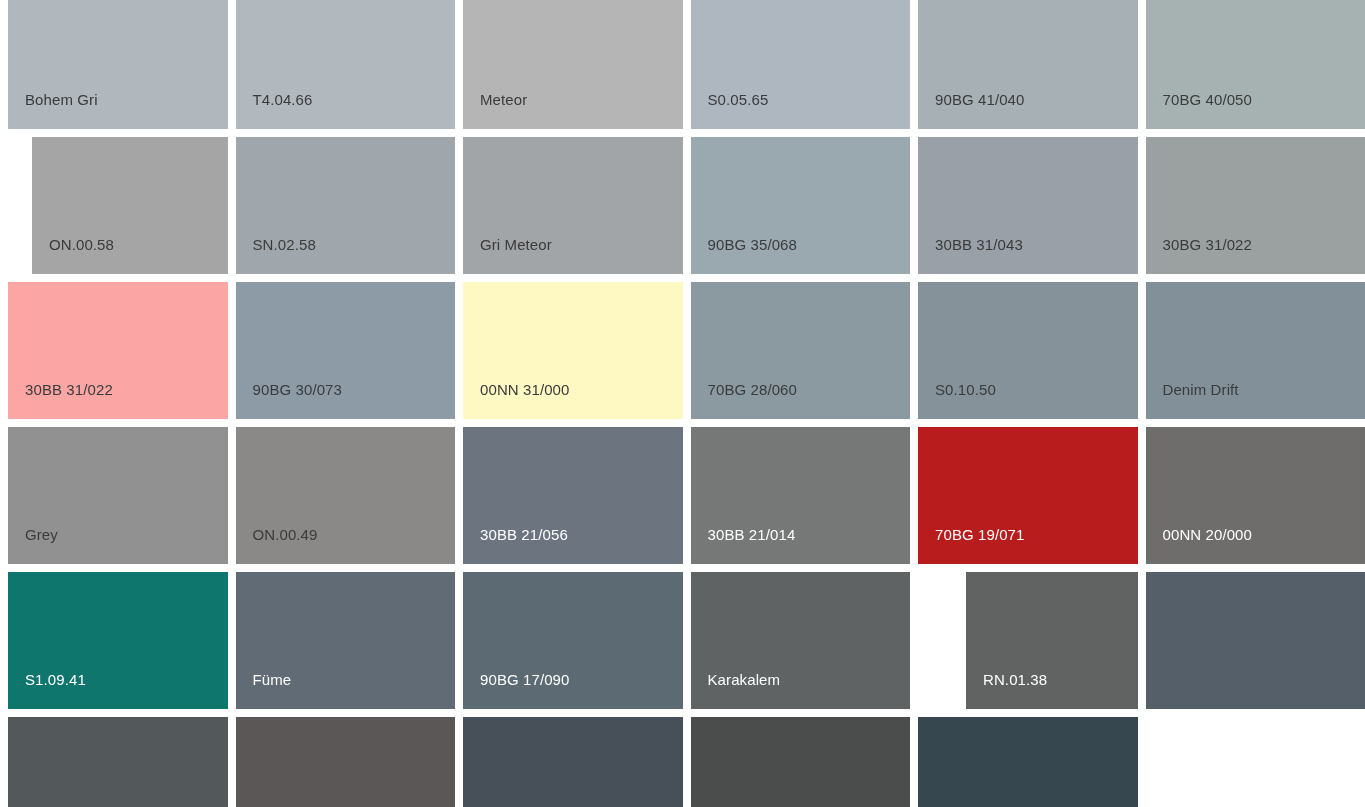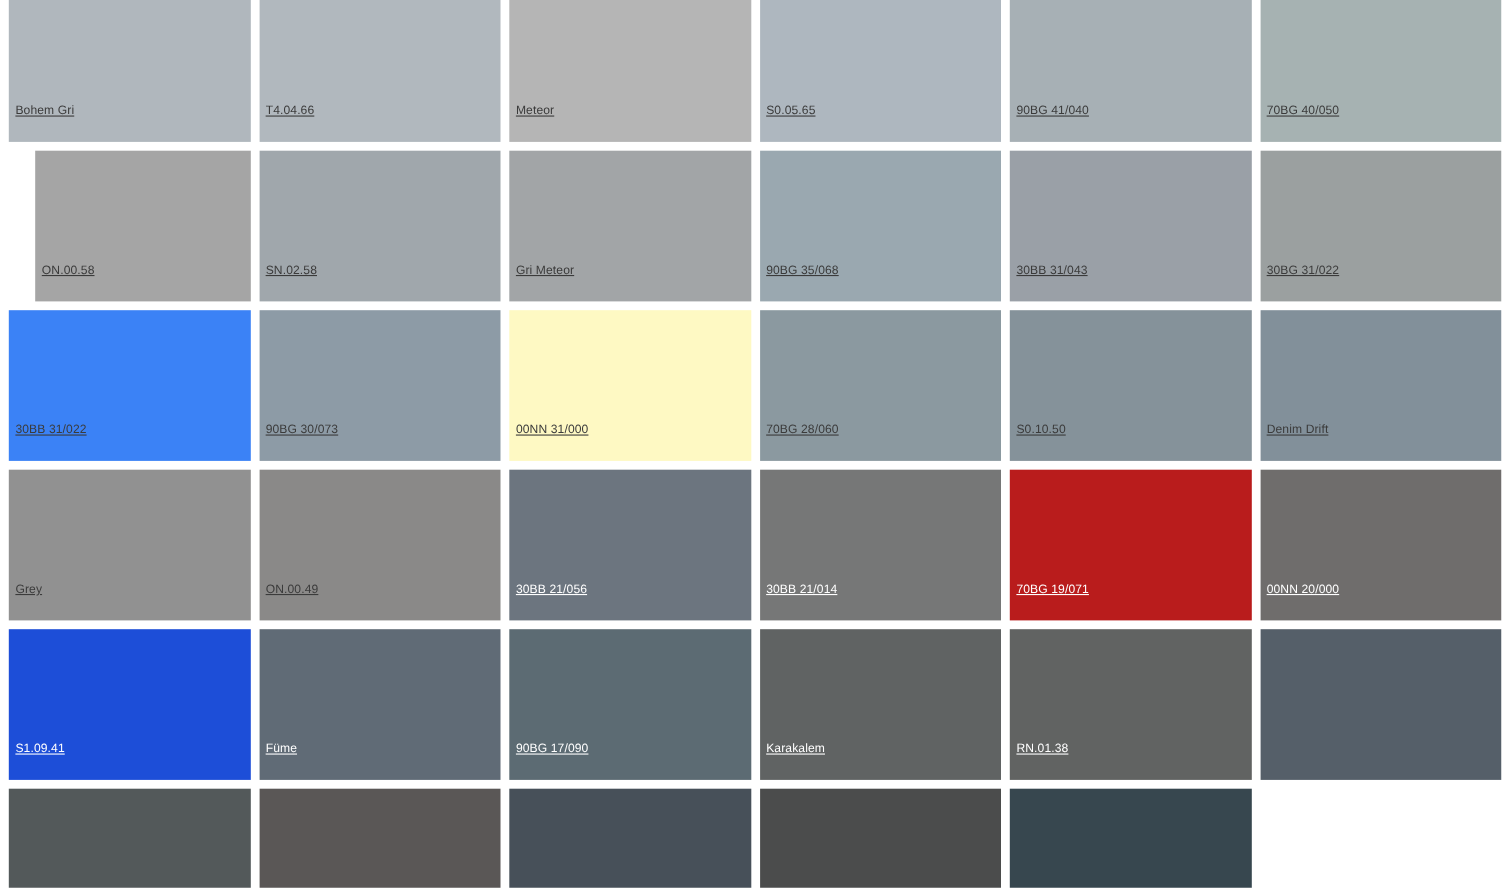--- a/index.html
+++ b/index.html
@@ -30,28 +30,27 @@
 
   .swatch {
     position: relative;
     box-sizing: border-box;
     overflow: hidden;
     min-width: 0;
   }
 
   .swatch-label {
     position: absolute;
-    left: 6px;
+    left: 17px;
     bottom: 22px;
-    font-size: 11px;
+    font-size: 15px;
     line-height: 1;
     letter-spacing: 0.1px;
     white-space: nowrap;
     user-select: none;
-    text-decoration: underline;
   }
 
   .swatch.dark-text .swatch-label { color: #3b3b3b; }
   .swatch.light-text .swatch-label { color: #ffffff; }
 </style>
 </head>
 <body style="background: rgb(255, 255, 255);">
 
 <div id="palette-grid" style="gap: 8px; padding-left: 8px; margin-top: -8px; grid-template-columns: repeat(6, 1fr);">
     <div class="swatch dark-text" style="background: rgb(176, 183, 189);">
@@ -83,21 +82,21 @@
     </div>
     <div class="swatch dark-text" style="background: rgb(154, 168, 176);">
       <span class="swatch-label">90BG 35/068</span>
     </div>
     <div class="swatch dark-text" style="background: rgb(154, 160, 167);">
       <span class="swatch-label">30BB 31/043</span>
     </div>
     <div class="swatch dark-text" style="background: rgb(155, 160, 160);">
       <span class="swatch-label">30BG 31/022</span>
     </div>
-    <div class="swatch dark-text" style="background: #3b82f6;">
+    <div class="swatch dark-text" style="background: #fca5a5;">
       <span class="swatch-label">30BB 31/022</span>
     </div>
     <div class="swatch dark-text" style="background: rgb(141, 155, 166);">
       <span class="swatch-label">90BG 30/073</span>
     </div>
     <div class="swatch dark-text" style="background: #fef9c3;">
       <span class="swatch-label">00NN 31/000</span>
     </div>
     <div class="swatch dark-text" style="background: rgb(139, 153, 160);">
       <span class="swatch-label">70BG 28/060</span>
@@ -119,33 +118,33 @@
     </div>
     <div class="swatch light-text" style="background: rgb(118, 119, 119);">
       <span class="swatch-label">30BB 21/014</span>
     </div>
     <div class="swatch light-text" style="background: #b91c1c; text-align: center;">
       <span class="swatch-label">70BG 19/071</span>
     </div>
     <div class="swatch light-text" style="background: rgb(111, 109, 108);">
       <span class="swatch-label">00NN 20/000</span>
     </div>
-    <div class="swatch light-text" style="background: #1d4ed8;">
+    <div class="swatch light-text" style="background: #0f766e;">
       <span class="swatch-label">S1.09.41</span>
     </div>
     <div class="swatch light-text" style="background: rgb(96, 107, 118);">
       <span class="swatch-label">Füme</span>
     </div>
     <div class="swatch light-text" style="background: rgb(92, 107, 115);">
       <span class="swatch-label">90BG 17/090</span>
     </div>
     <div class="swatch light-text" style="background: rgb(96, 99, 99);">
       <span class="swatch-label">Karakalem</span>
     </div>
-    <div class="swatch light-text" style="background: rgb(97, 99, 98);">
+    <div class="swatch light-text" style="background: rgb(97, 99, 98); margin-left: 48px;">
       <span class="swatch-label">RN.01.38</span>
     </div>
     <div class="swatch light-text" style="background: rgb(85, 95, 105);"></div>
     <div class="swatch light-text" style="background: rgb(83, 89, 90);"></div>
     <div class="swatch light-text" style="background: rgb(90, 87, 86);"></div>
     <div class="swatch light-text" style="background: rgb(71, 80, 89);"></div>
     <div class="swatch light-text" style="background: rgb(75, 76, 76);"></div>
     <div class="swatch light-text" style="background: rgb(55, 71, 79);"></div>
   </div>
 

